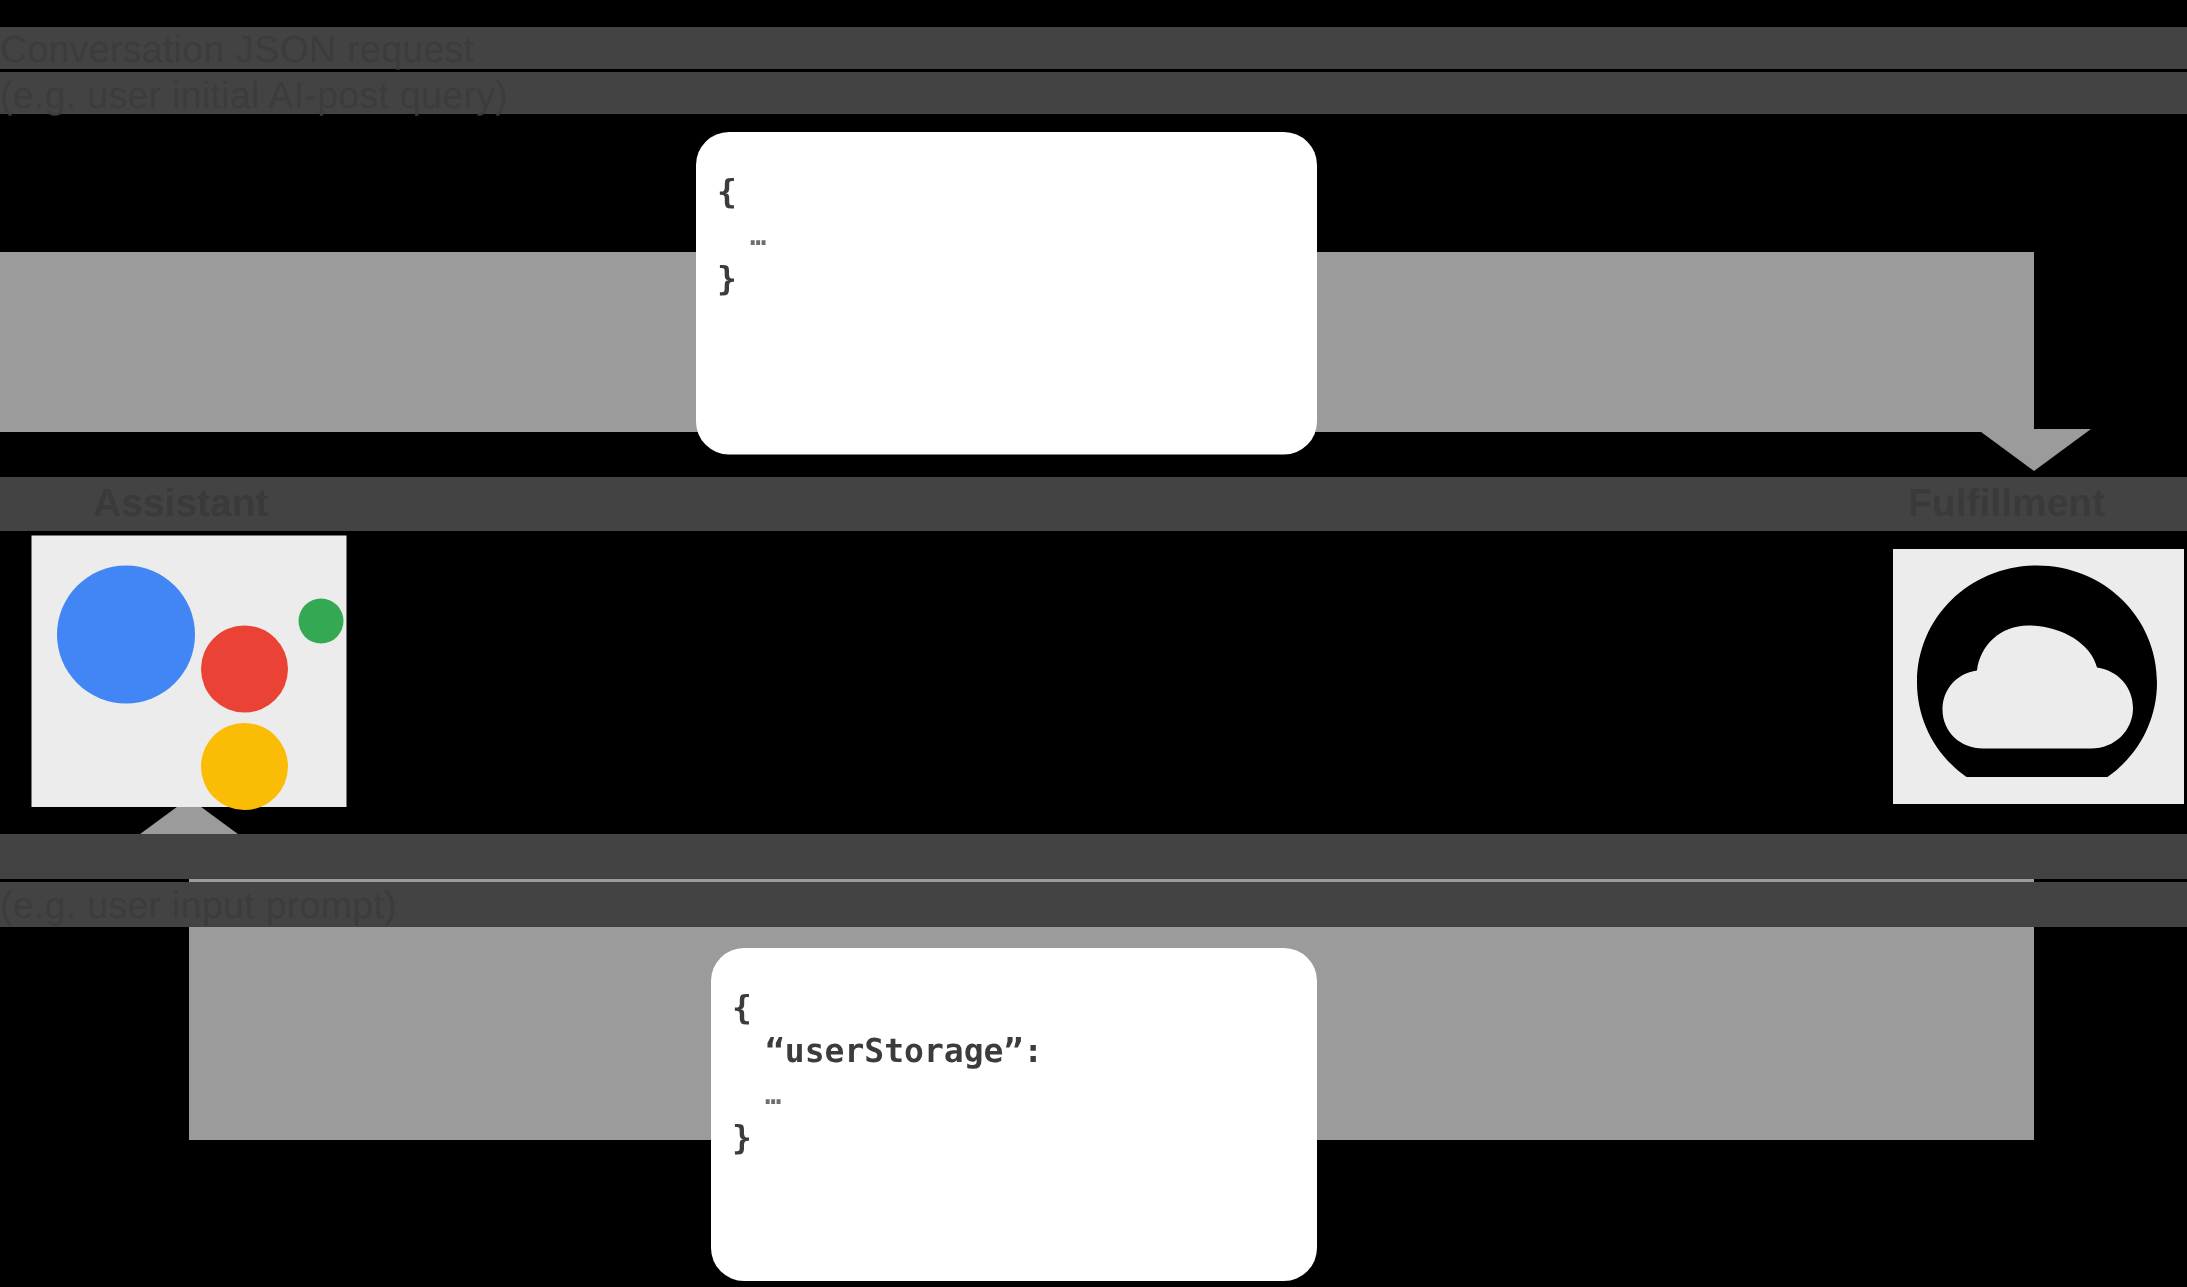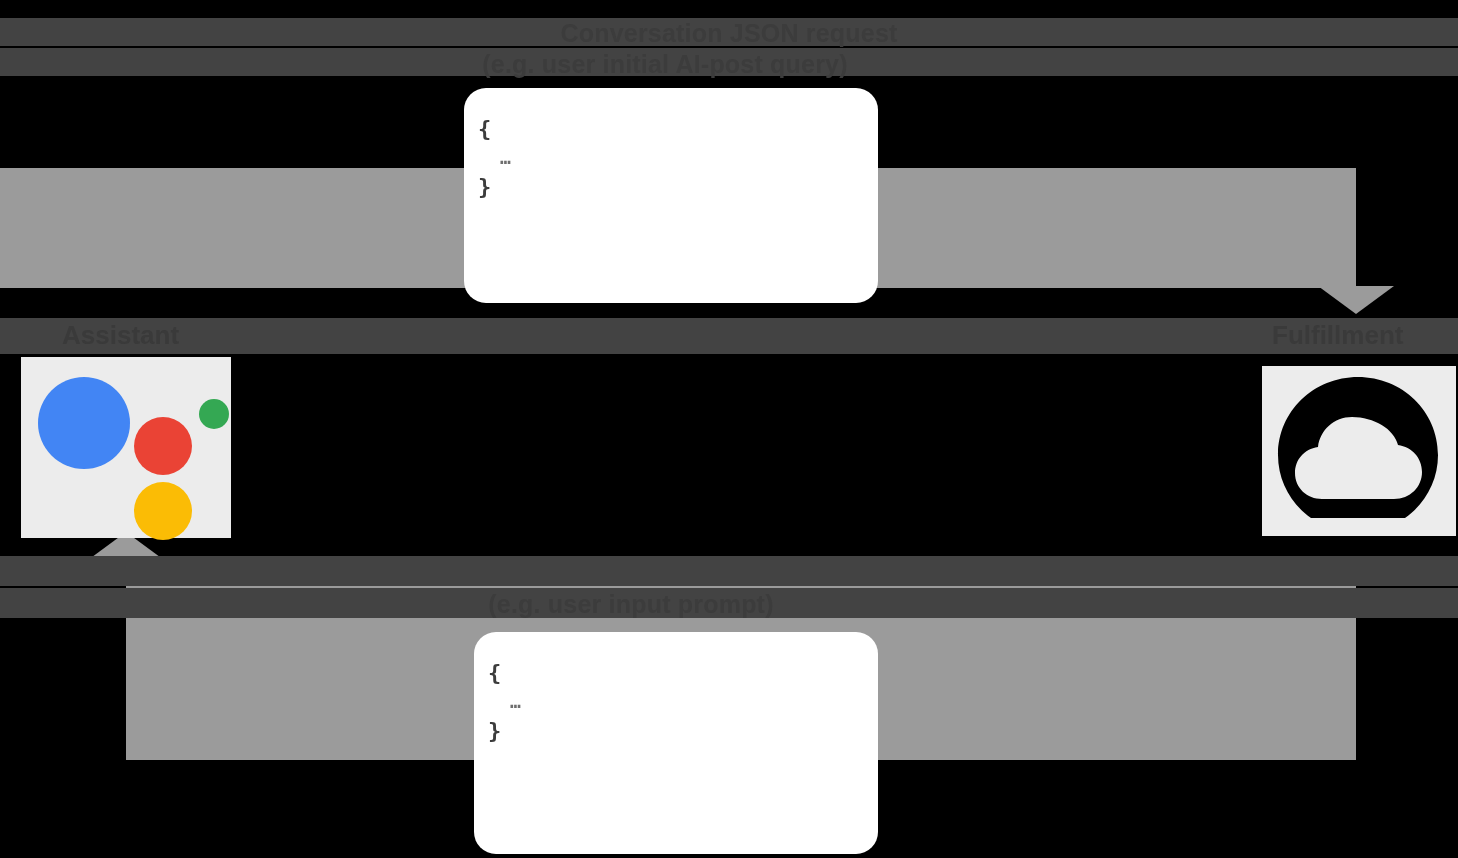--- a/index.html
+++ b/index.html
@@ -77,24 +77,23 @@
   #strip-top-1 { left: 0px;  top: 18px;  width: 1458px; height: 28px; }
   #strip-top-2 { left: 0px;  top: 48px;  width: 1458px; height: 28px; }
   #strip-bot-1 { left: 0px;  top: 556px; width: 1458px; height: 30px; }
   #strip-bot-2 { left: 0px;  top: 588px; width: 1458px; height: 30px; }
 
   
   .caption {
     position: absolute;
     color: #3c3c3c;
     font-size: 25px;
-    font-weight: 700;
+    font-weight: 400;
     letter-spacing: 0.2px;
     white-space: nowrap;
-    text-align: center;
     line-height: 28px;
   }
   #cap-top-1 { left: 0; top: 19px;  width: 1458px; }
   #cap-top-2 { left: 0; top: 50px;  width: 1330px; }
   #cap-bot-1 { left: 0; top: 558px; width: 1458px; }
   #cap-bot-2 { left: 0; top: 590px; width: 1262px; }
 
   
   .node-label {
     position: absolute;
@@ -186,20 +185,21 @@
   <div class="node-label" id="label-fulfillment">Fulfillment</div>
 
   <div class="json-card" id="json-request">
     <div class="json-line">{</div>
     <div class="json-line indent json-ellipsis">…</div>
     <div class="json-line">}</div>
   </div>
 
   <div class="json-card" id="json-response">
     <div class="json-line">{</div>
+    <div class="json-line indent">“userStorage”:</div>
     <div class="json-line indent json-ellipsis">…</div>
     <div class="json-line">}</div>
   </div>
 
   <div id="assistant-node">
     <span class="dot" id="dot-blue"></span>
     <span class="dot" id="dot-red"></span>
     <span class="dot" id="dot-green"></span>
     <span class="dot" id="dot-yellow"></span>
   </div>

